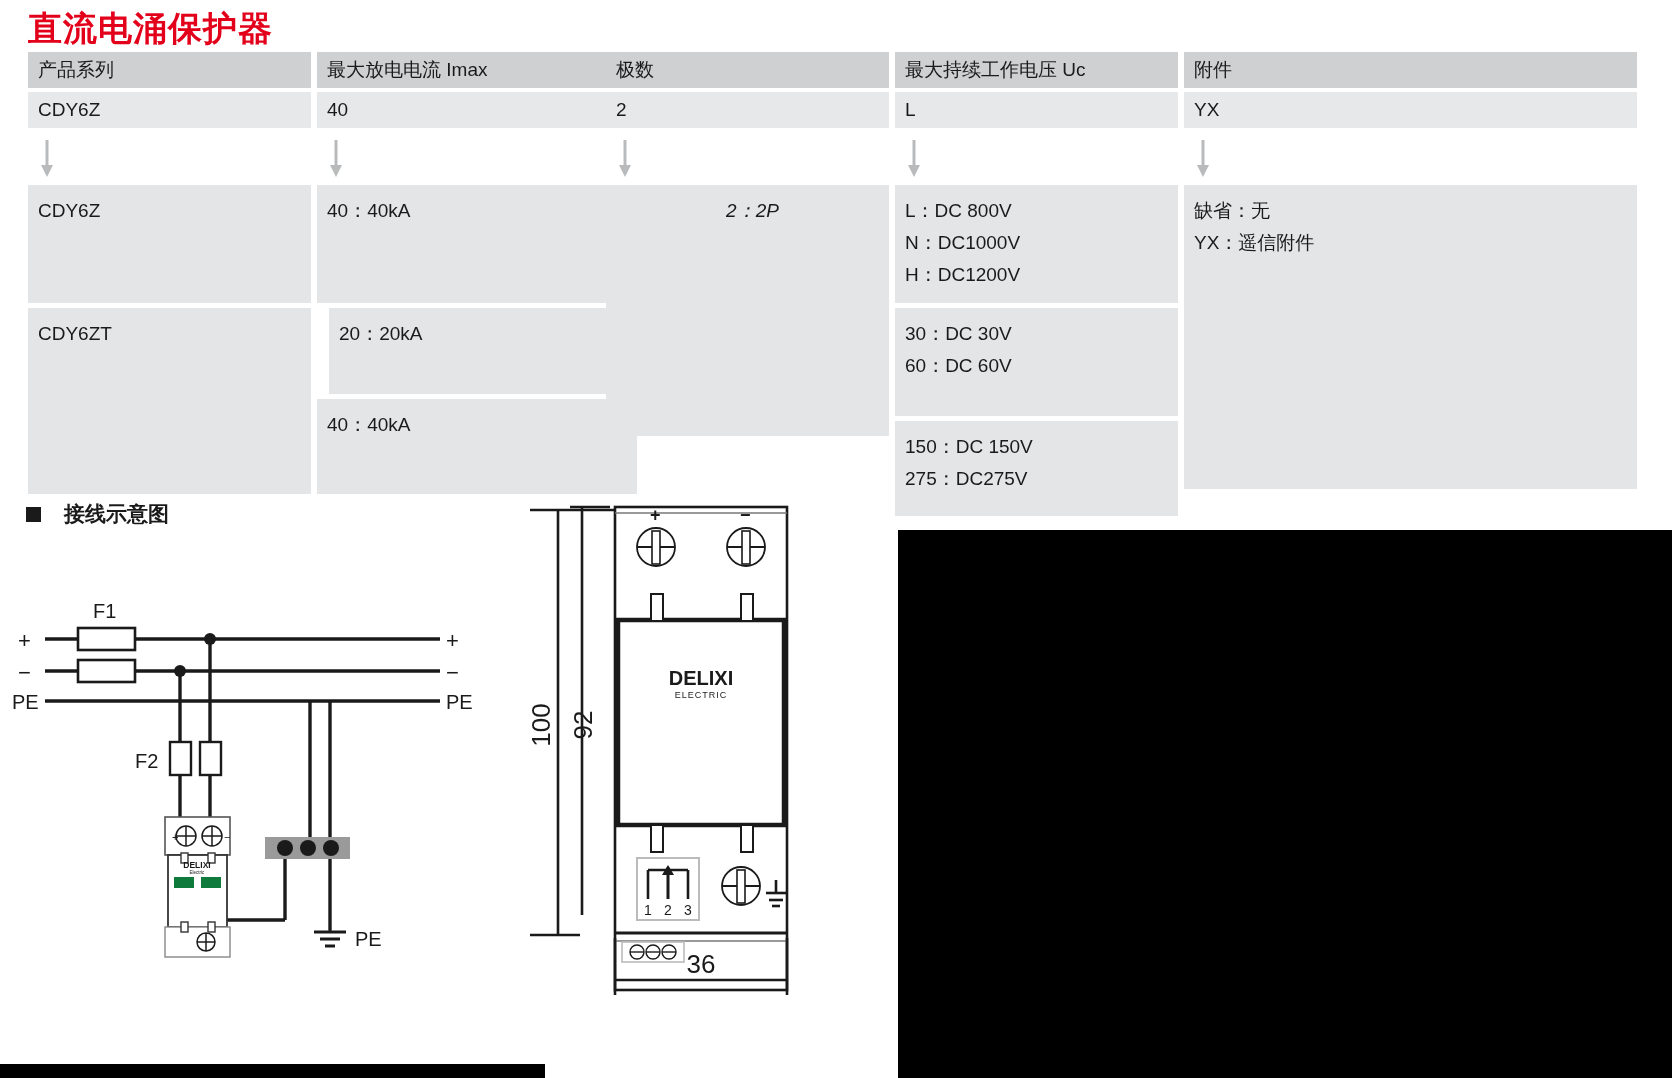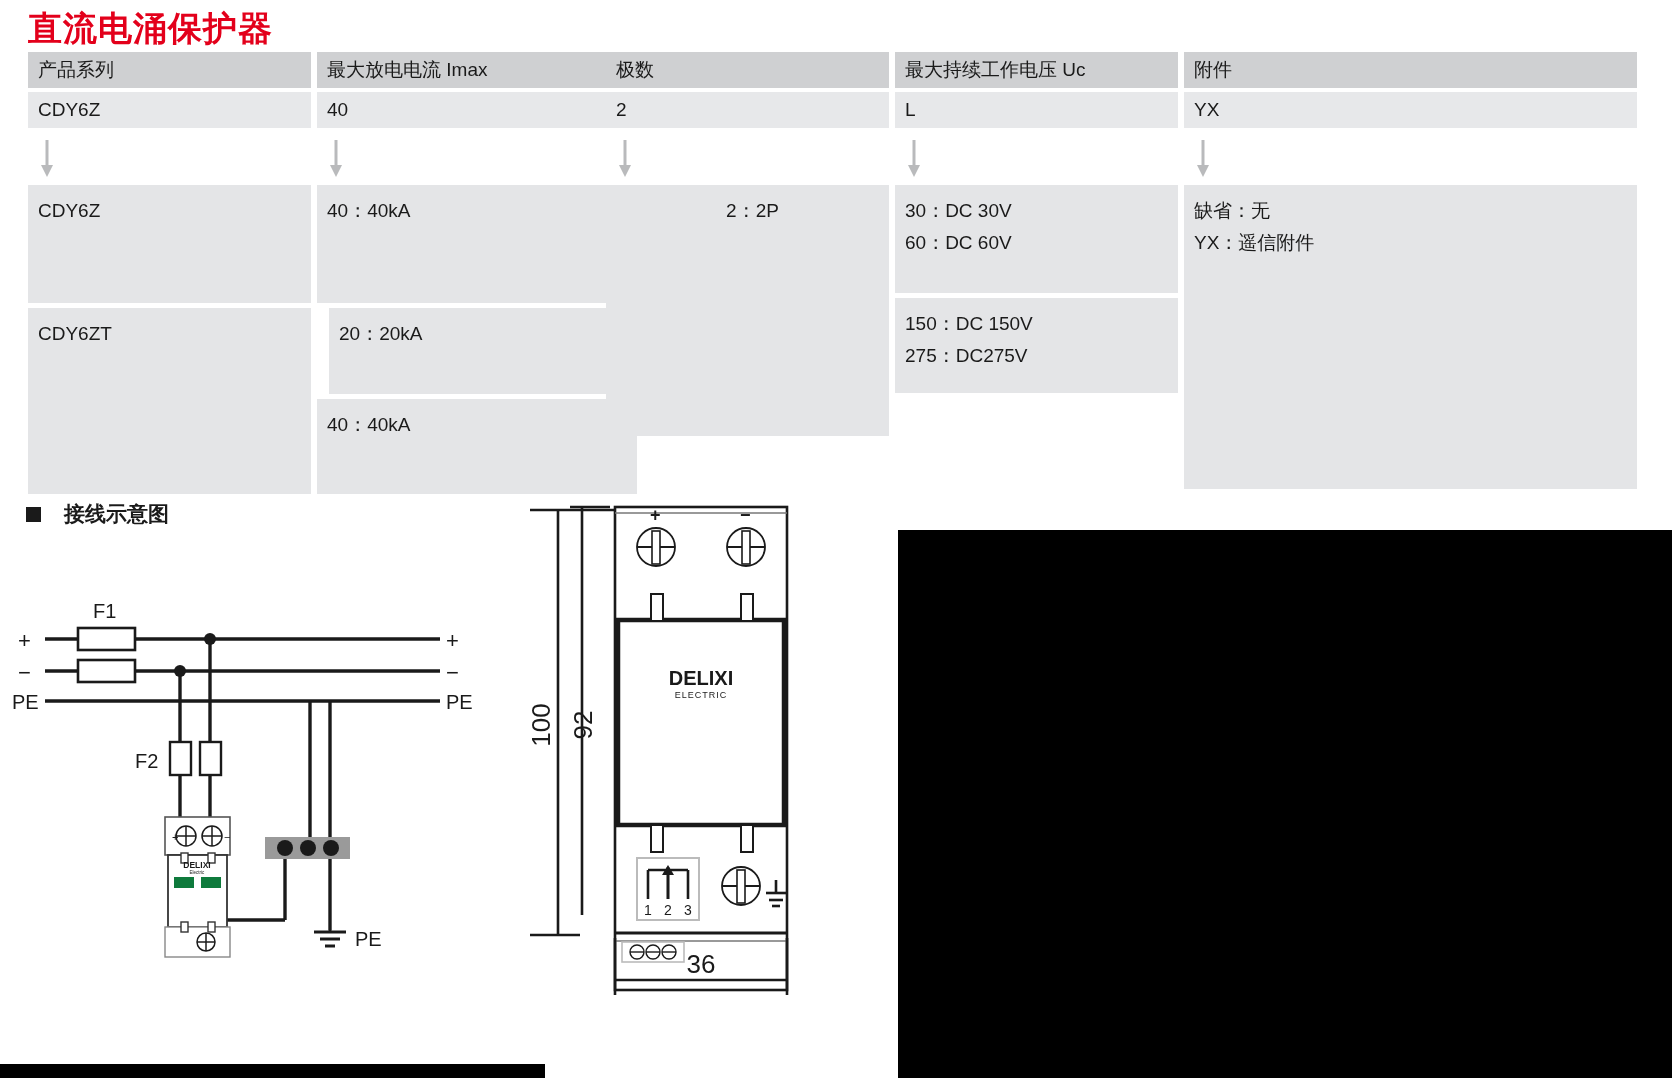--- a/index.html
+++ b/index.html
@@ -197,35 +197,40 @@
     <div class="col" style="left: 578px; width: 289px; text-align: center;">
       <div class="col-head">极数</div>
       <div class="col-code">2</div>
       <div class="arrow">
         <svg width="14" height="38" viewBox="0 0 14 38">
           <line x1="7" y1="0" x2="7" y2="26" stroke="#b9babc" stroke-width="3"></line>
           <polygon points="1,25 13,25 7,37" fill="#b9babc"></polygon>
         </svg>
       </div>
       <div class="cells">
-        <div class="cell" style="height: 251px;">
+        <div class="cell" style="height: 251px; font-style: italic;">
           <div class="cell-line">2：2P</div>
         </div>
       </div>
     </div>
     <div class="col" style="left: 867px; width: 289px;">
       <div class="col-head">最大持续工作电压 Uc</div>
       <div class="col-code">L</div>
       <div class="arrow">
         <svg width="14" height="38" viewBox="0 0 14 38">
           <line x1="7" y1="0" x2="7" y2="26" stroke="#b9babc" stroke-width="3"></line>
           <polygon points="1,25 13,25 7,37" fill="#b9babc"></polygon>
         </svg>
       </div>
       <div class="cells">
+        <div class="cell" style="height: 118px;">
+          <div class="cell-line">L：DC 800V</div>
+          <div class="cell-line">N：DC1000V</div>
+          <div class="cell-line">H：DC1200V</div>
+        </div>
         <div class="cell" style="height: 108px;">
           <div class="cell-line">30：DC 30V</div>
           <div class="cell-line">60：DC 60V</div>
         </div>
         <div class="cell" style="height: 95px;">
           <div class="cell-line">150：DC 150V</div>
           <div class="cell-line">275：DC275V</div>
         </div>
       </div>
     </div>

